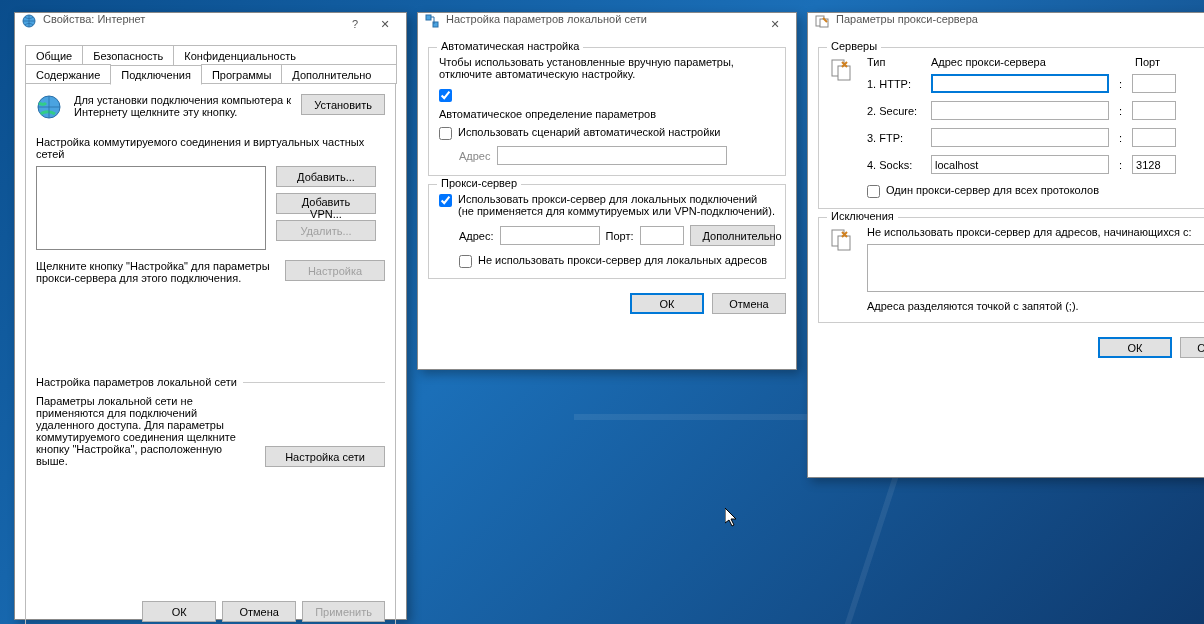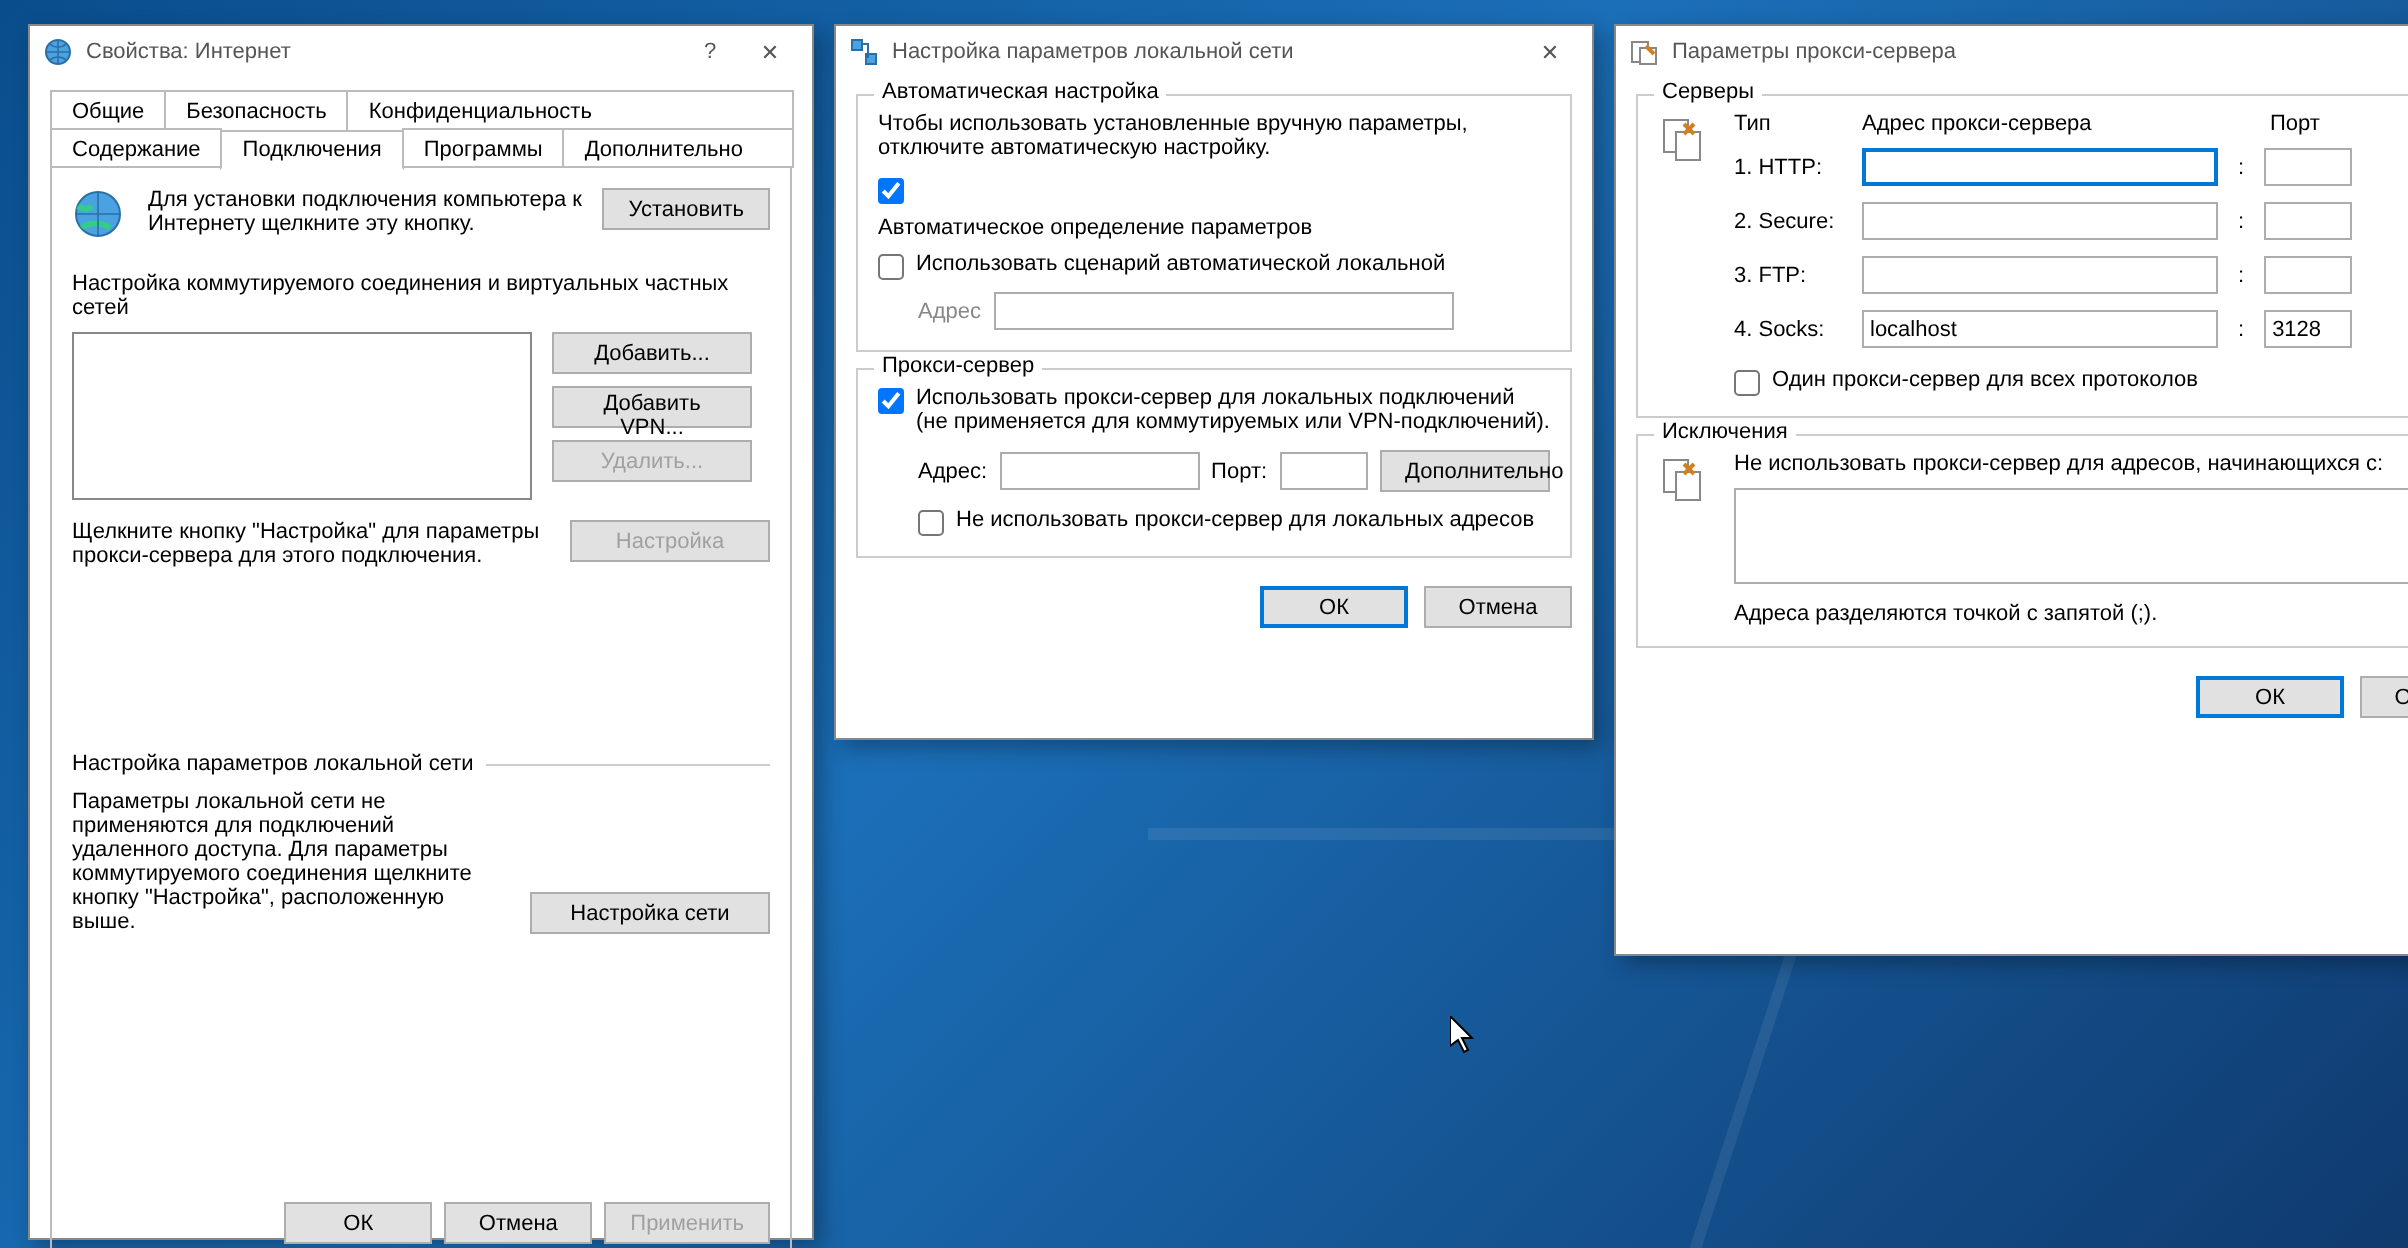--- a/index.html
+++ b/index.html
@@ -3,21 +3,21 @@
 <meta charset="utf-8">
 <style>
 * { box-sizing: border-box; margin: 0; padding: 0; font-family: "Segoe UI", Tahoma, sans-serif; font-size: 11px; }
 body { width: 1204px; height: 624px; background: linear-gradient(135deg, #0a4d8c 0%, #1b6fb8 45%, #0f3a6e 100%); position: relative; overflow: hidden; }
 .win-cross { position:absolute; right: 50px; bottom: 0; width:480px; height:330px; opacity:0.55; }
 .win-cross::before, .win-cross::after { content:""; position:absolute; background: rgba(255,255,255,0.15); }
 .win-cross::before { left: 200px; top: -60px; width: 6px; height: 600px; transform: skewX(-18deg);}
 .win-cross::after { top: 120px; left: -100px; height: 6px; width: 800px; }
 
 .window { position:absolute; background:#fff; border:1px solid #888; box-shadow: 4px 4px 10px rgba(0,0,0,0.3); }
-.titlebar { display:flex; align-items:center; height:26px; padding: 0 6px; background:#fff;}
+.titlebar { display:flex; align-items:flex-start; height:26px; padding: 0 6px; background:#fff;}
 .titlebar .ticon { width:16px; height:16px; margin-right:6px; }
 .titlebar .title { flex:1; color:#555; }
 .titlebar .tbtn { width:30px; height:22px; display:flex; align-items:center; justify-content:center; color:#555; }
 
 .groupbox { border:1px solid #ccc; margin: 8px 10px; padding: 8px 10px 10px; position:relative; }
 .groupbox > .legend { position:absolute; top:-8px; left:8px; background:#fff; padding:0 4px; color:#000; }
 
 button.btn { background:#e1e1e1; border:1px solid #adadad; padding: 2px 12px; height:21px; min-width:74px; }
 button.btn:disabled { color:#a0a0a0; }
 button.btn.default { border:1px solid #0078d7; box-shadow: inset 0 0 0 1px #0078d7; }
@@ -163,21 +163,21 @@
 
   <div class="groupbox">
     <div class="legend">Автоматическая настройка</div>
     <div>Чтобы использовать установленные вручную параметры, отключите автоматическую настройку.</div>
     <label class="chk" style="margin-top:8px;flex-direction:column;">
       <input type="checkbox" checked="" style="">
       <span>Автоматическое определение параметров</span>
     </label>
     <label class="chk" style="margin-top:6px;">
       <input type="checkbox" style="">
-      <span>Использовать сценарий автоматической локальной</span>
+      <span>Использовать сценарий автоматической настройки</span>
     </label>
     <div class="row" style="margin-top:6px; margin-left:20px;">
       <span style="color:#888">Адрес</span>
       <input type="text" disabled="" style="width: 230px;">
     </div>
   </div>
 
   <div class="groupbox">
     <div class="legend">Прокси-сервер</div>
     <label class="chk">

